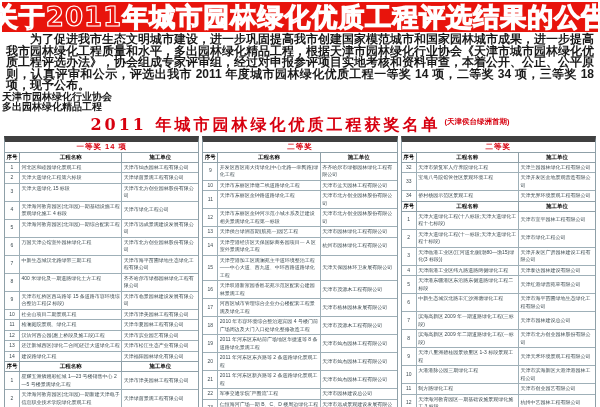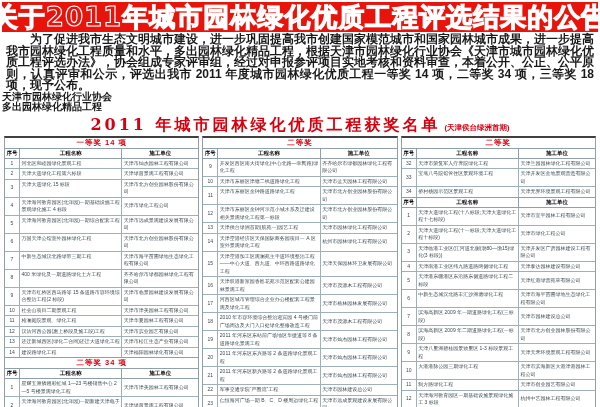--- a/index.html
+++ b/index.html
@@ -18,32 +18,32 @@
   
   .intro{
     margin:2px 4px 0 4px;text-align:justify;text-indent:2em;
     font-size:12px;line-height:11.5px;font-weight:bold;color:#1a1a1a;
   }
 
   
   .sig{margin:1px 46px 0 0;text-align:left;font-size:10px;font-weight:bold;color:#1a1a1a;line-height:10.5px;font-family:Liberation Mono, monospace;}
 
   
-  .subtitle-row{display:flex;align-items:flex-end;justify-content:center;margin:2px 0 2px 0;height:18px;}
+  .subtitle-row{display:flex;align-items:flex-start;justify-content:center;margin:2px 0 2px 0;height:18px;}
   .subtitle{
     color:#d7000f;font-weight:bold;font-size:16px;letter-spacing:3px;
     font-family:"DejaVu Serif","Liberation Serif",serif;line-height:18px;white-space:nowrap;
   }
   .subtitle-note{color:#d7000f;font-size:7.5px;font-weight:bold;margin-left:4px;line-height:12px;white-space:nowrap;}
 
   
   .board{display:flex;gap:3px;margin:1px 2px 0 2px;align-items:flex-start;border-bottom:1px solid #bbb;padding-bottom:2px;}
   .col{flex:1;min-width:0;}
   .section{border:1px solid #8fa0a8;border-top:none;}
-  .section:first-child{border-top:2px solid #404040;}
+  .section:first-child{border-top:6px solid #404040;}
   .sec-hdr{
     text-align:center;color:#d7000f;font-weight:bold;font-size:7.5px;
     line-height:10px;border-bottom:1px solid #8fa0a8;background:#fff;letter-spacing:1px;
   }
   .cols-hdr,.row{display:grid;grid-template-columns:15px 1fr 76px;}
   .cols-hdr > div{
     font-size:5.5px;font-weight:bold;text-align:center;line-height:9px;color:#111;
     border-bottom:1px solid #8fa0a8;border-right:1px solid #8fa0a8;
   }
   .cols-hdr > div:last-child{border-right:none;}
@@ -153,21 +153,20 @@
             <div class="cell-name">还迁新城西区(绿化二合同)还迁大道绿化工程</div>
             <div class="cell-co">天津市松江生态产业有限公司</div>
           </div>
           <div class="row">
             <div class="cell-no">14</div>
             <div class="cell-name">建设路绿化工程</div>
             <div class="cell-co">天津福阳园林绿化有限公司</div>
           </div>
         </div>
         <div class="section">
-          <div class="sec-hdr">二等奖 34 项</div>
           <div class="cols-hdr">
             <div>序号</div>
             <div>工程名称</div>
             <div>施工单位</div>
           </div>
           <div class="row">
             <div class="cell-no">1</div>
             <div class="cell-name">星耀五洲鳞翅彩虹城 1—23 号楼销售中心 2—5 号楼景观绿化工程</div>
             <div class="cell-co">天津市津美园林工程有限公司</div>
           </div>

